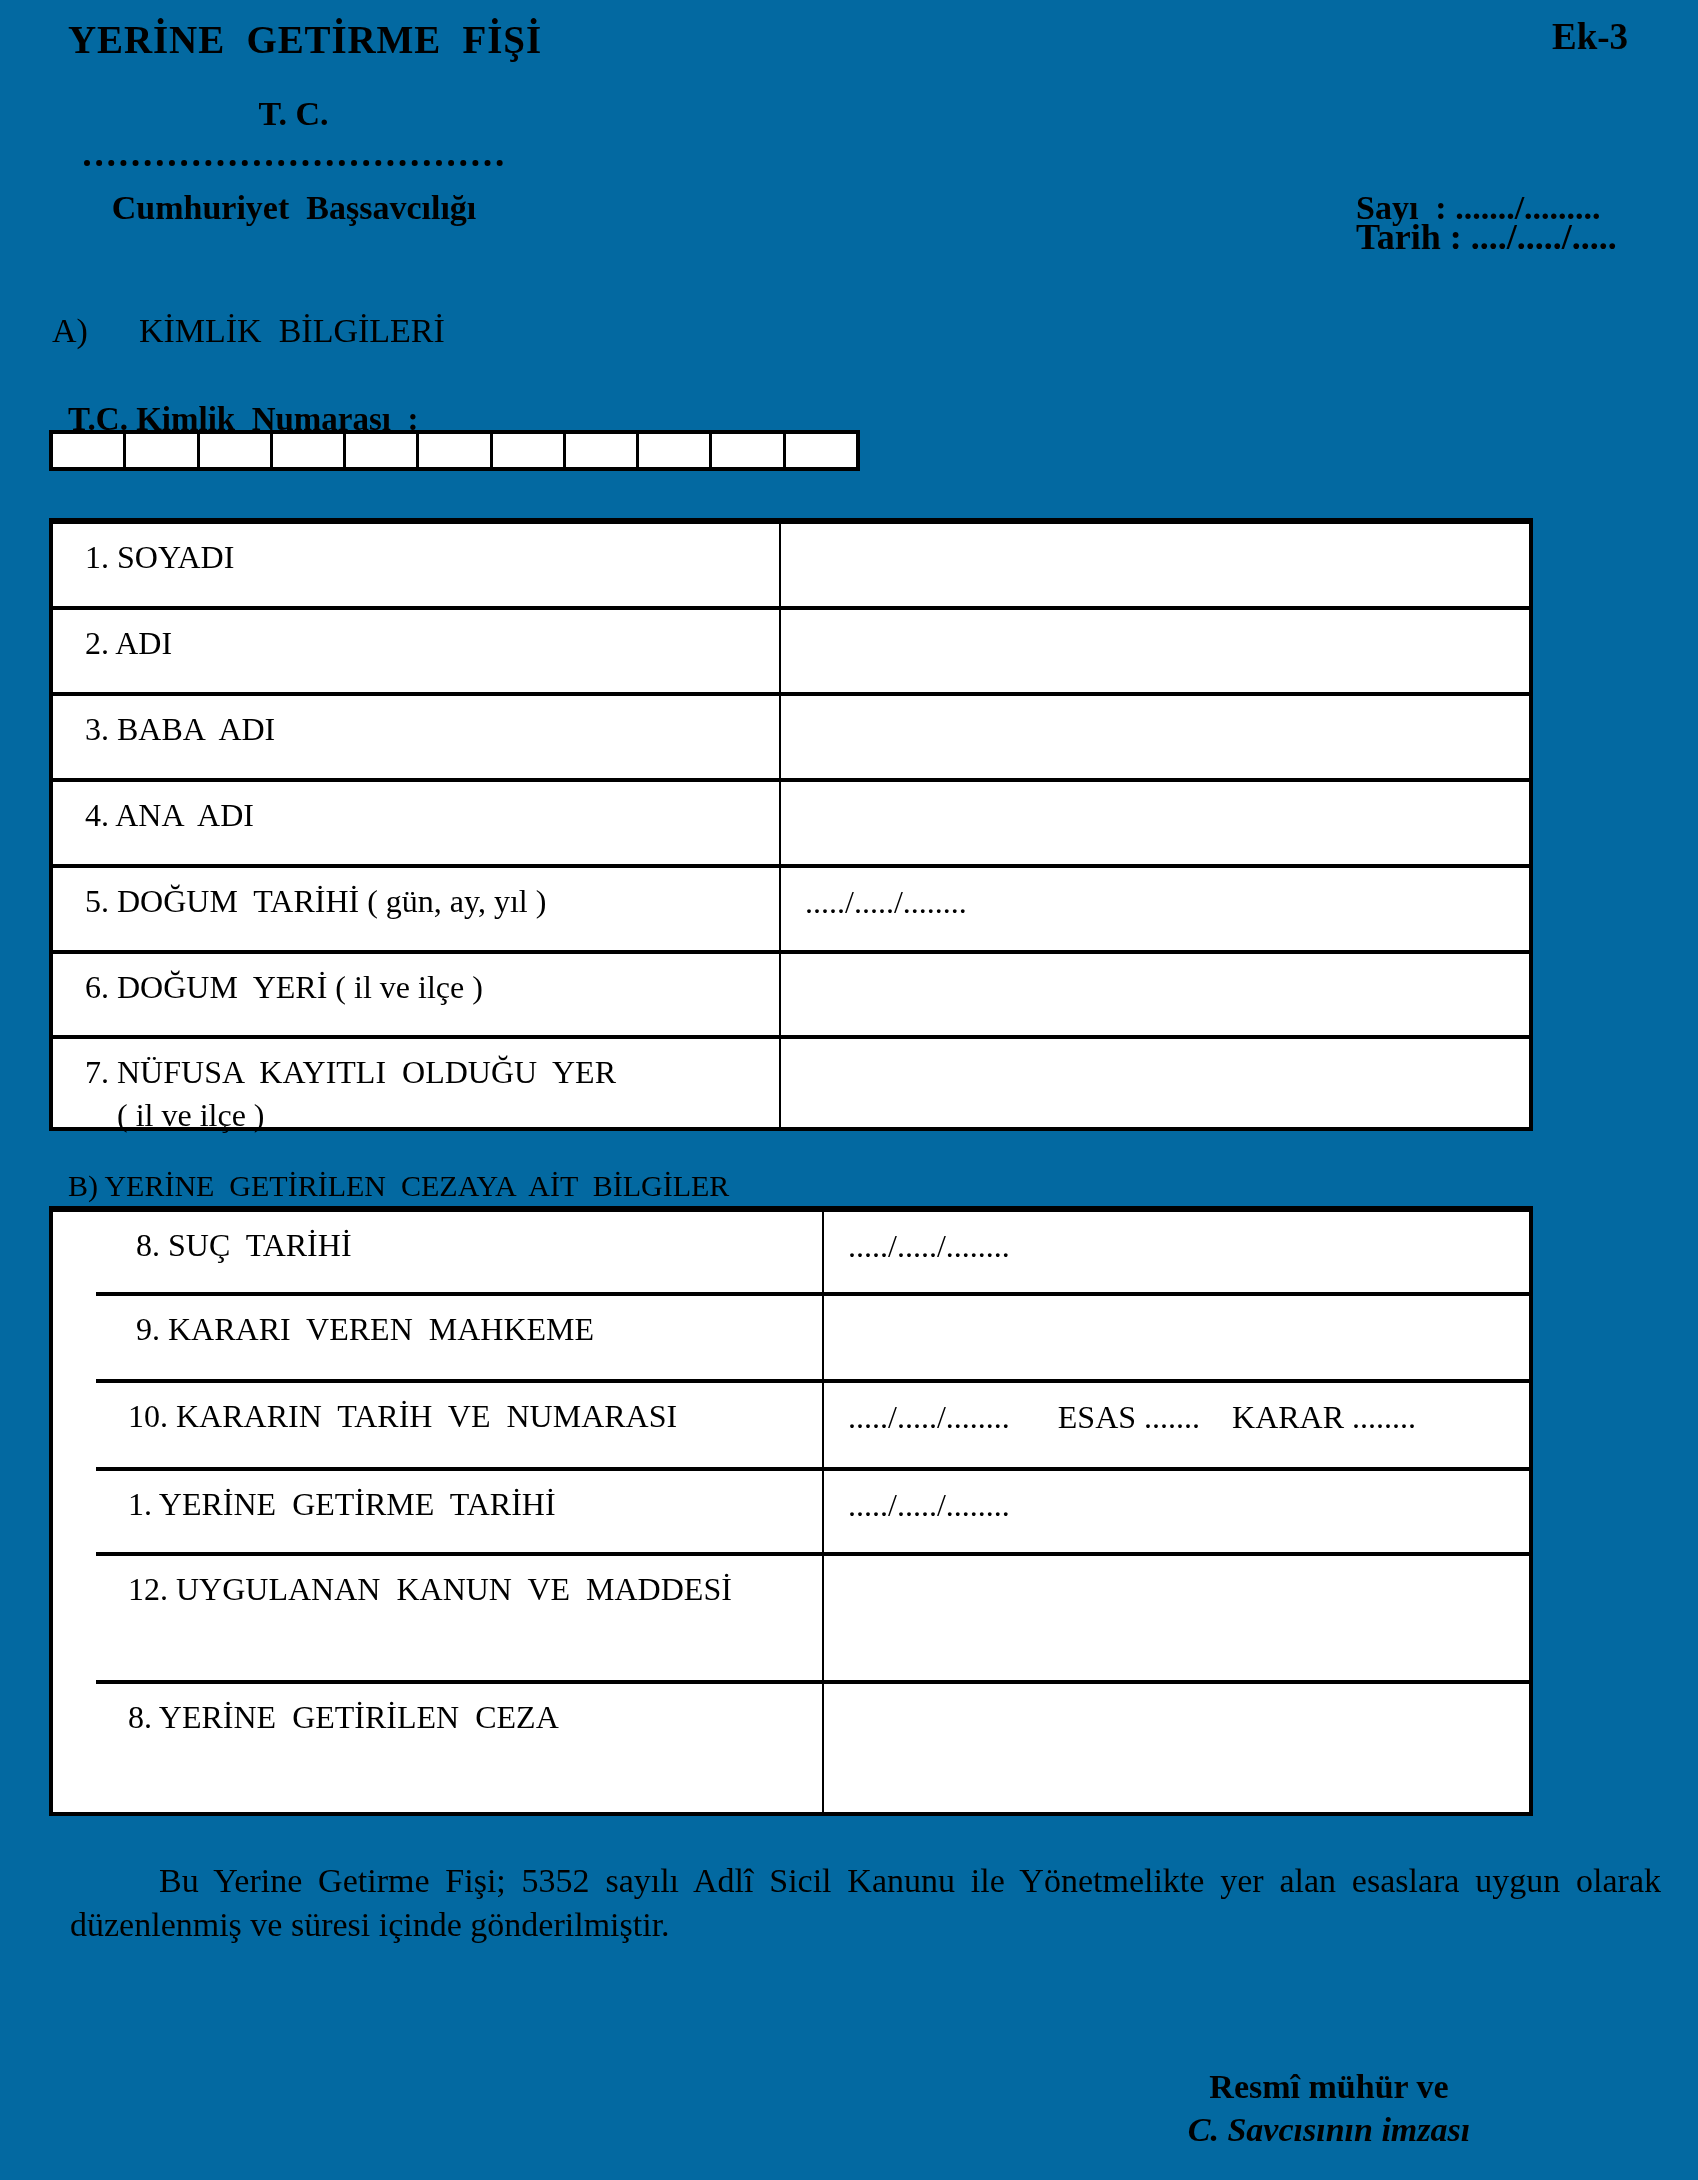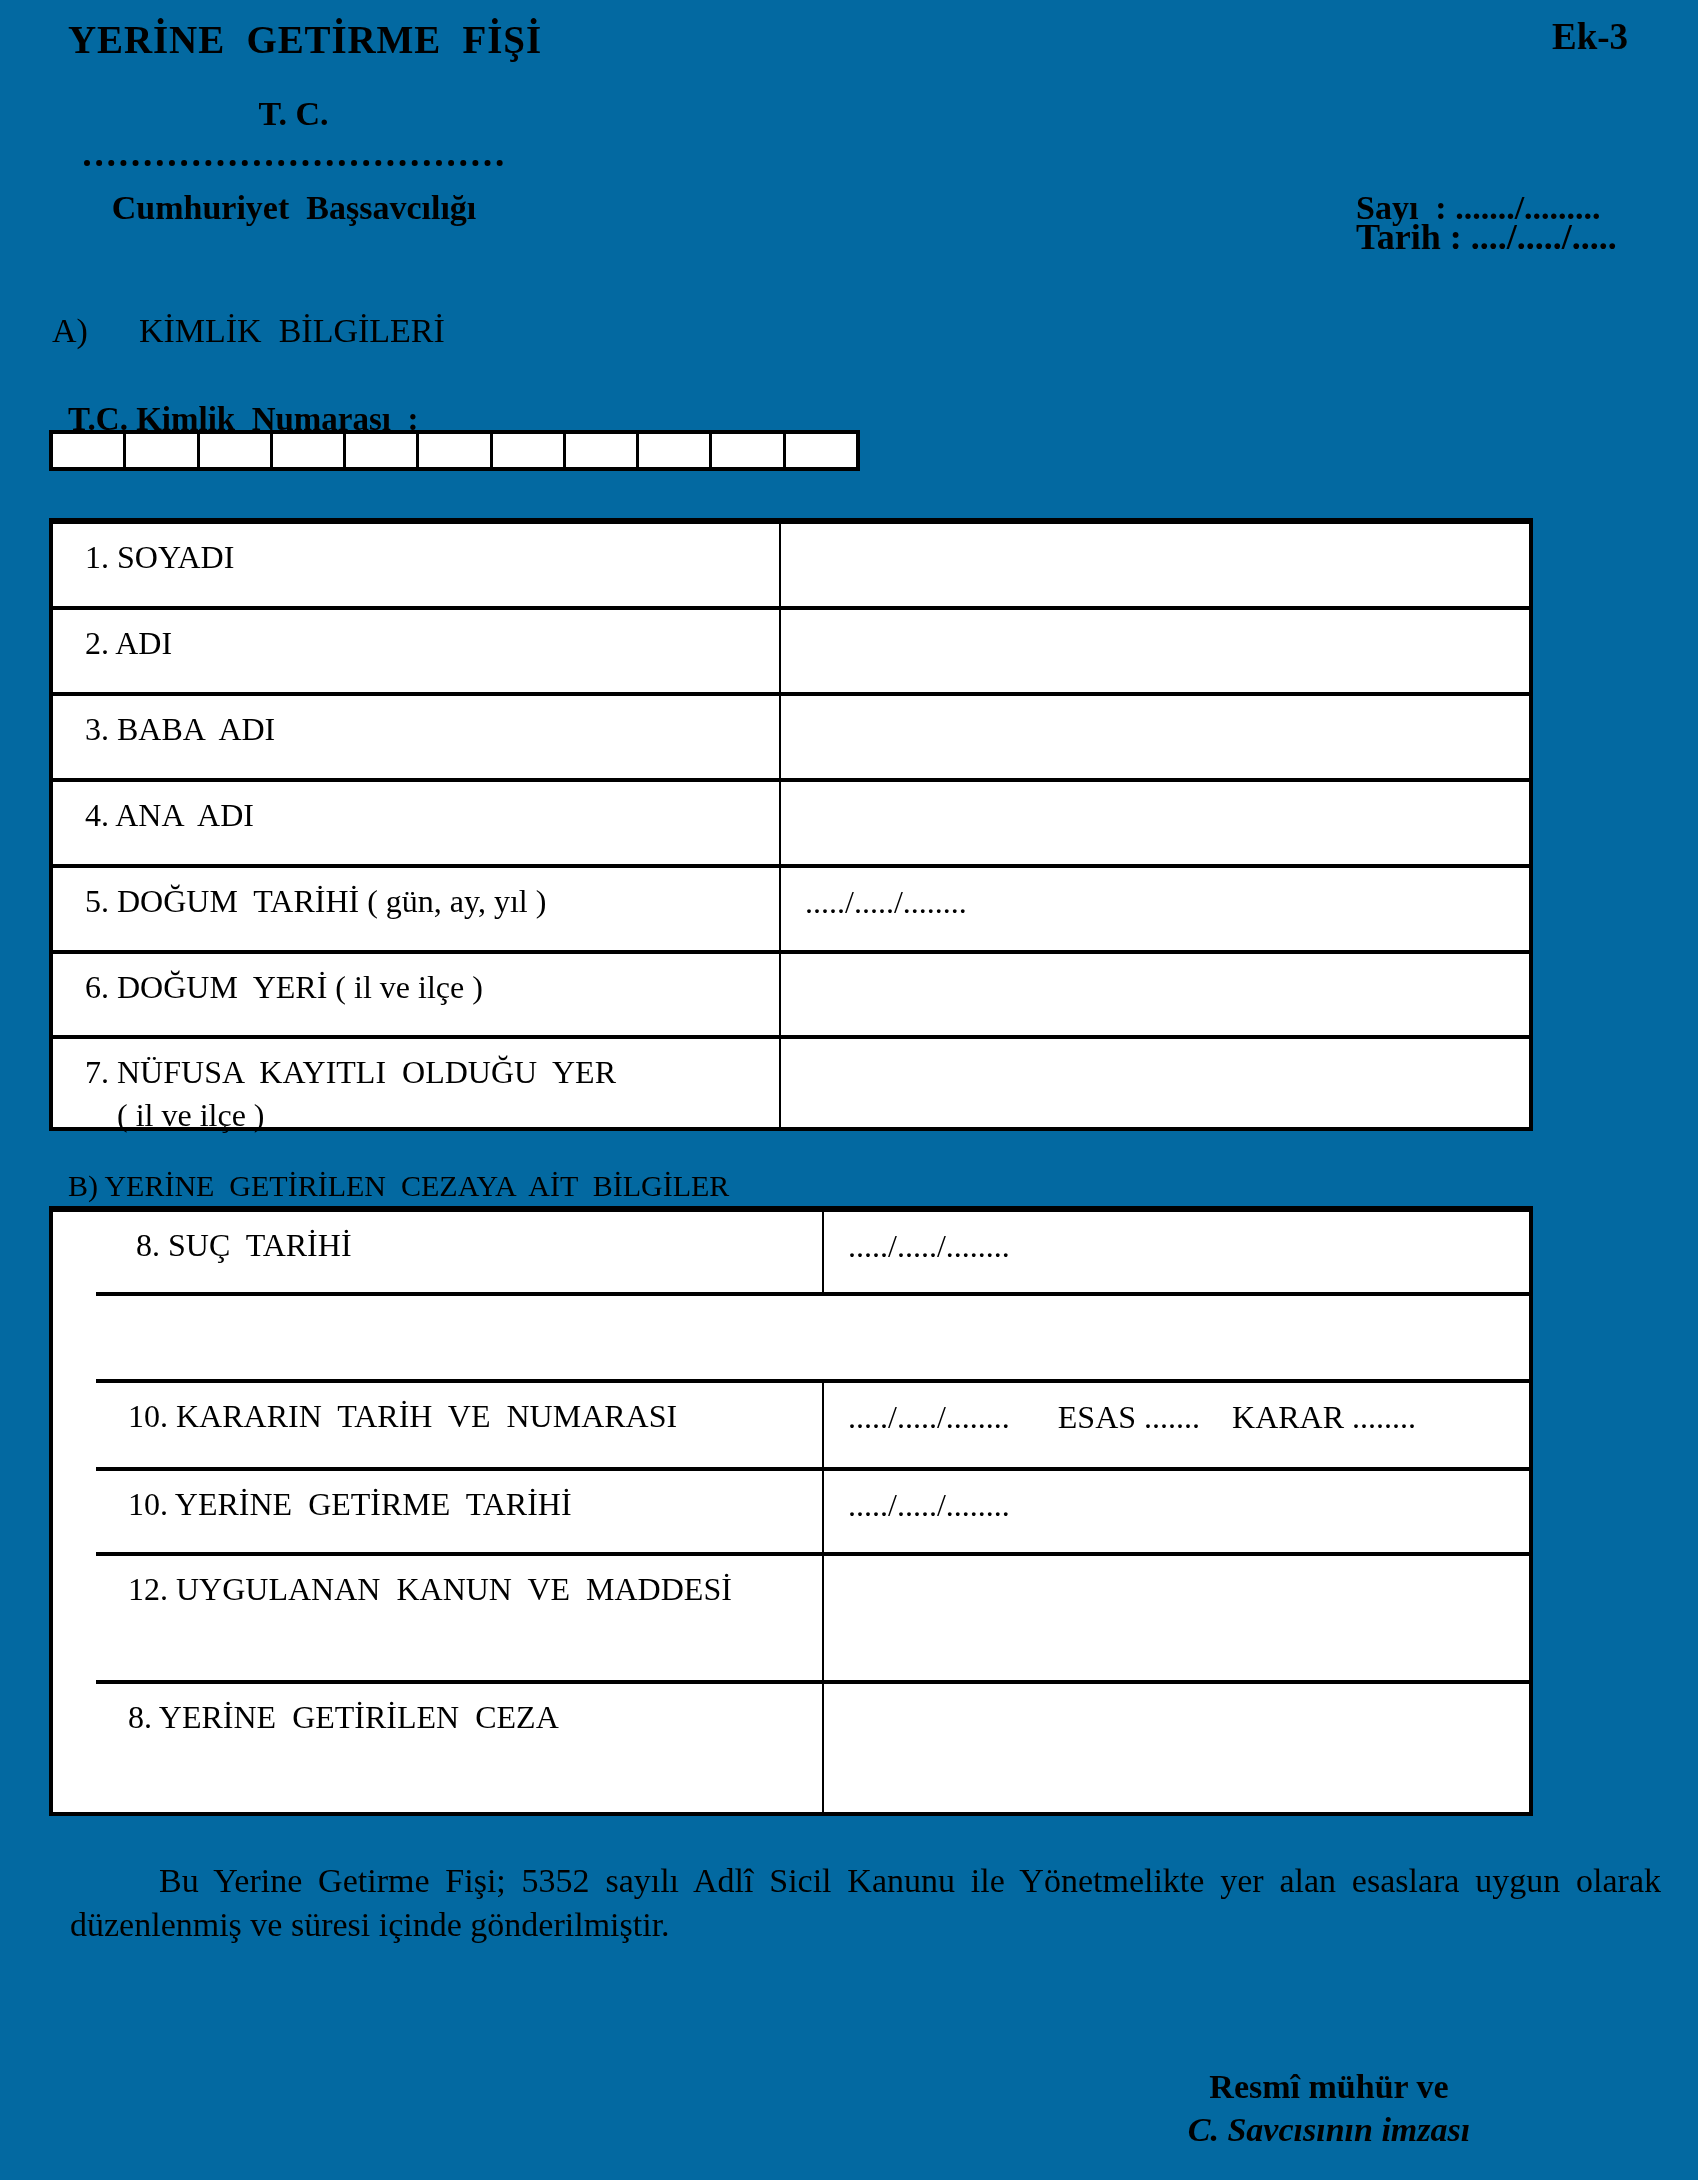--- a/index.html
+++ b/index.html
@@ -127,28 +127,29 @@
   </div>
 
   <div class="t hB">B) YERİNE  GETİRİLEN  CEZAYA  AİT  BİLGİLER</div>
 
   <div class="formtable tableB">
     <div class="frow" style="height:84px">
       <div class="cl"> 8. SUÇ  TARİHİ</div>
       <div class="cv">...../...../........</div>
     </div>
     <div class="frow" style="height:87px">
+      <div class="cl"> 9. KARARI  VEREN  MAHKEME</div>
       <div class="cv"></div>
     </div>
     <div class="frow" style="height:88px">
       <div class="cl">10. KARARIN  TARİH  VE  NUMARASI</div>
       <div class="cv">...../...../........      ESAS .......    KARAR ........</div>
     </div>
     <div class="frow" style="height:85px">
-      <div class="cl">10. YERİNE  GETİRME  TARİHİ</div>
+      <div class="cl">1. YERİNE  GETİRME  TARİHİ</div>
       <div class="cv">...../...../........</div>
     </div>
     <div class="frow" style="height:128px">
       <div class="cl">12. UYGULANAN  KANUN  VE  MADDESİ</div>
       <div class="cv"></div>
     </div>
     <div class="frow" style="height:128px">
       <div class="cl">8. YERİNE  GETİRİLEN  CEZA</div>
       <div class="cv"></div>
     </div>

